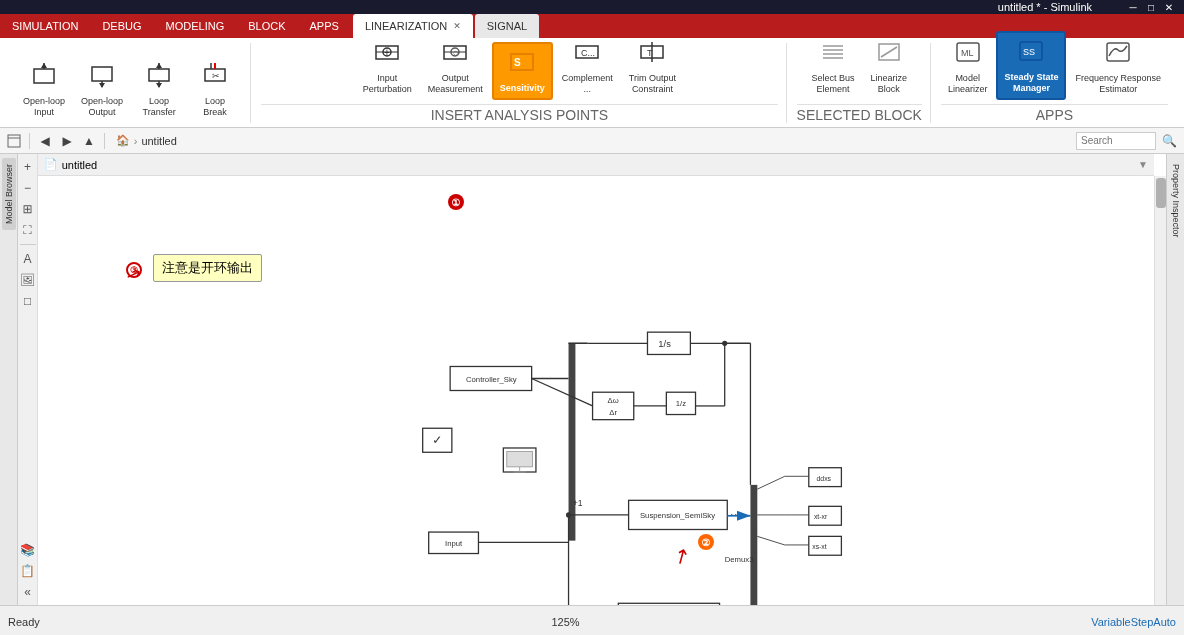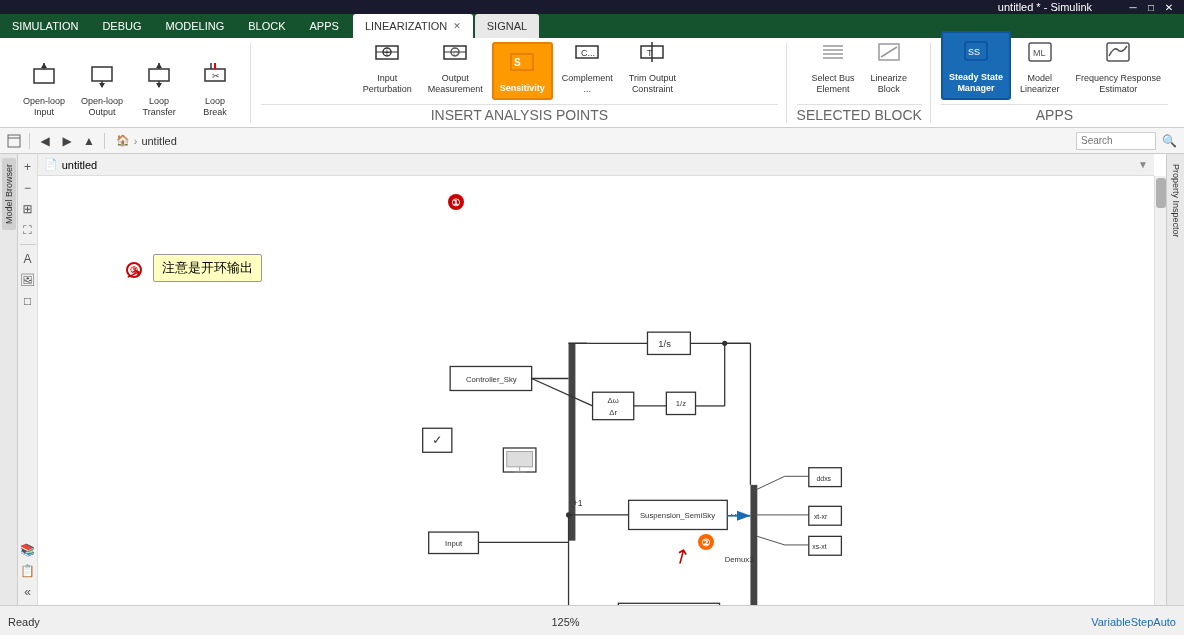--- a/index.html
+++ b/index.html
@@ -15,21 +15,21 @@
       justify-content: flex-end;
       padding: 0 8px;
       font-size: 11px;
       gap: 34px;
     }
     .title-bar-controls { display: flex; gap: 4px; }
     .title-btn { width: 14px; height: 14px; border: none; cursor: pointer; font-size: 10px; display: flex; align-items: center; justify-content: center; background: transparent; color: white; }
 
     
     .menu-bar {
-      background: #14532d;
+      background: #b91c1c;
       height: 24px;
       display: flex;
       align-items: center;
     }
     .menu-item {
       color: white;
       padding: 0 12px;
       height: 100%;
       display: flex;
       align-items: center;
@@ -308,37 +308,37 @@
           </svg>
         </div>
         <div class="label">Linearize<br>Block</div>
       </div>
     </div>
     <div class="ribbon-group-label">SELECTED BLOCK</div>
   </div>
 
   <div class="ribbon-group">
     <div class="ribbon-buttons">
+      <div class="ribbon-btn">
+        <div class="icon">
+          <svg width="28" height="28" viewBox="0 0 28 28">
+            <rect x="3" y="5" width="22" height="18" rx="2" fill="none" stroke="#555" stroke-width="1.5"></rect>
+            <text x="7" y="18" font-size="9" fill="#555">ML</text>
+          </svg>
+        </div>
+        <div class="label">Model<br>Linearizer</div>
+      </div>
       <div class="ribbon-btn highlighted" style="background:#1a6bb5;border-color:#1055a0">
         <div class="icon">
           <svg width="28" height="28" viewBox="0 0 28 28">
             <rect x="3" y="5" width="22" height="18" rx="2" fill="#1a6bb5" stroke="#0d4f9a" stroke-width="1.5"></rect>
             <text x="6" y="18" font-size="9" fill="white">SS</text>
           </svg>
         </div>
         <div class="label" style="color:white">Steady State<br>Manager</div>
-      </div>
-      <div class="ribbon-btn">
-        <div class="icon">
-          <svg width="28" height="28" viewBox="0 0 28 28">
-            <rect x="3" y="5" width="22" height="18" rx="2" fill="none" stroke="#555" stroke-width="1.5"></rect>
-            <text x="7" y="18" font-size="9" fill="#555">ML</text>
-          </svg>
-        </div>
-        <div class="label">Model<br>Linearizer</div>
       </div>
       <div class="ribbon-btn">
         <div class="icon">
           <svg width="28" height="28" viewBox="0 0 28 28">
             <rect x="3" y="5" width="22" height="18" rx="2" fill="none" stroke="#555" stroke-width="1.5"></rect>
             <path d="M5,18 Q10,8 14,12 Q18,16 23,8" fill="none" stroke="#555" stroke-width="1.5"></path>
           </svg>
         </div>
         <div class="label">Frequency Response<br>Estimator</div>
       </div>

